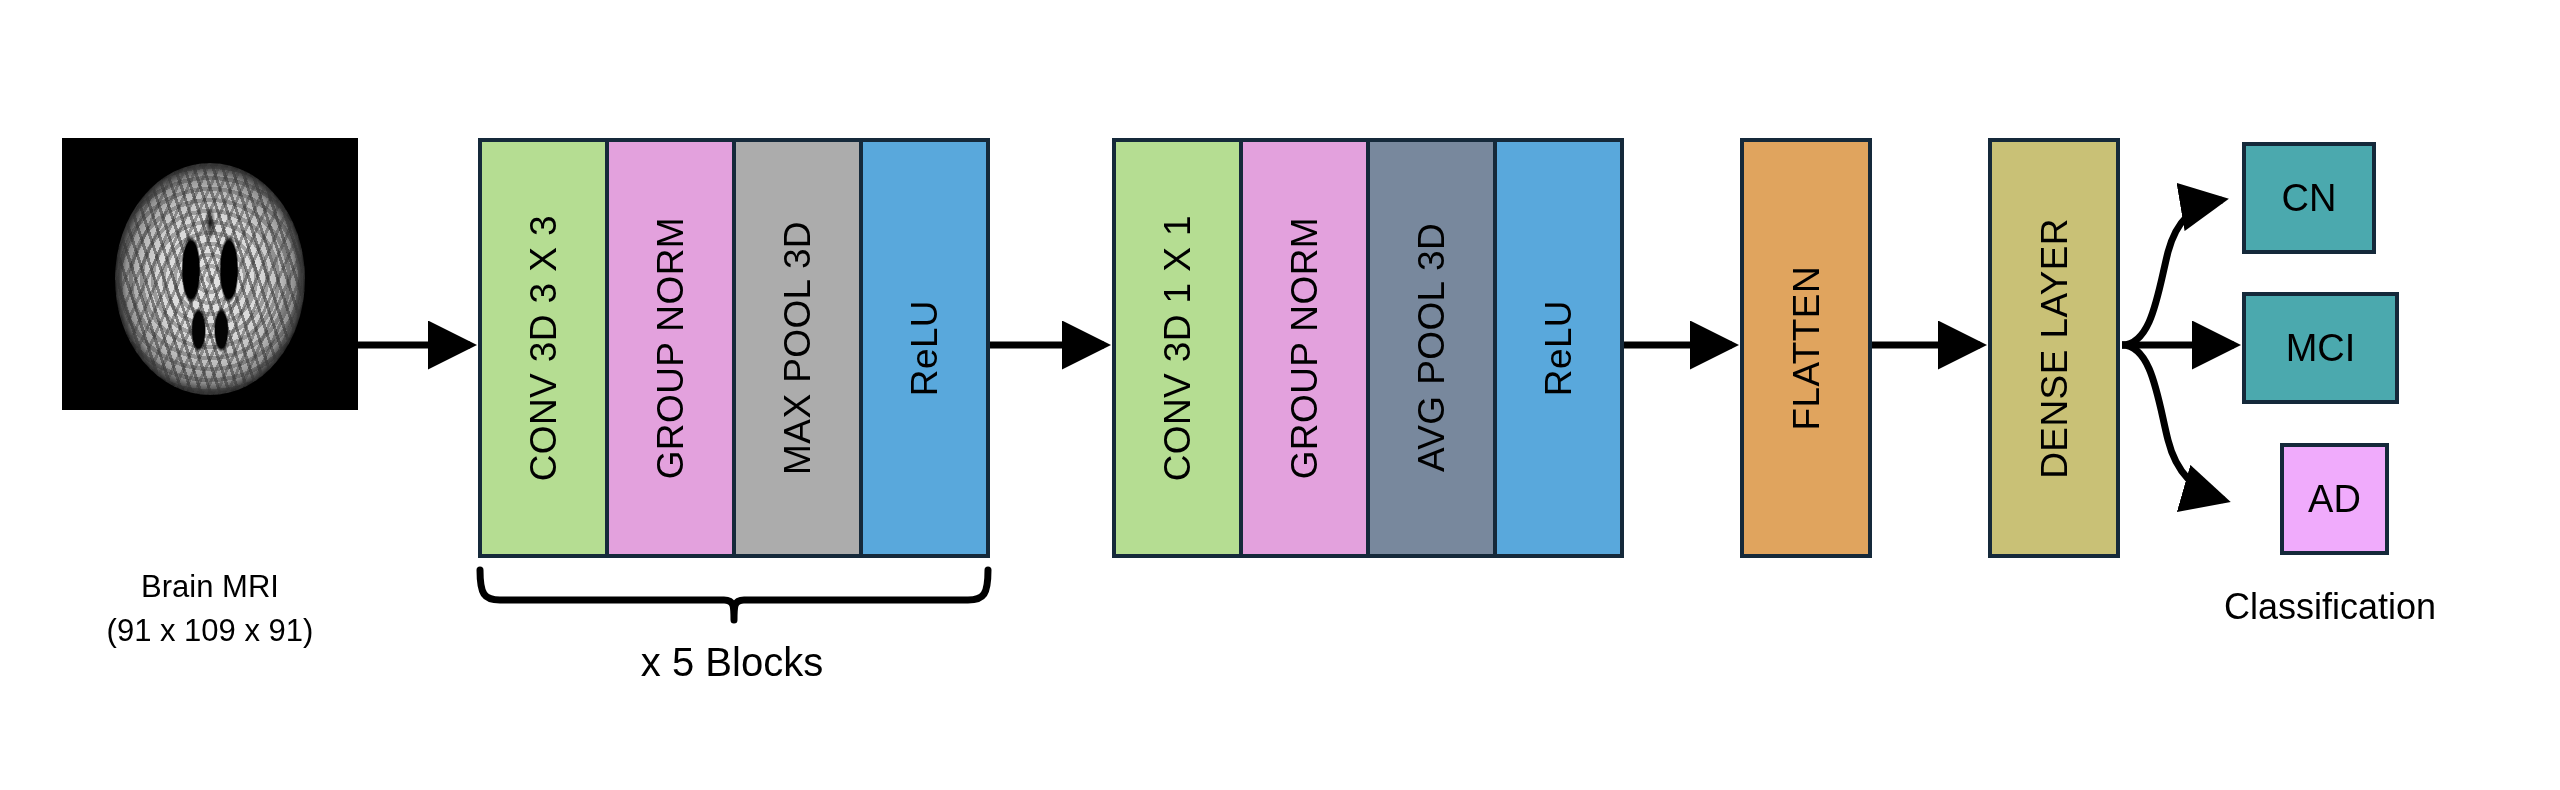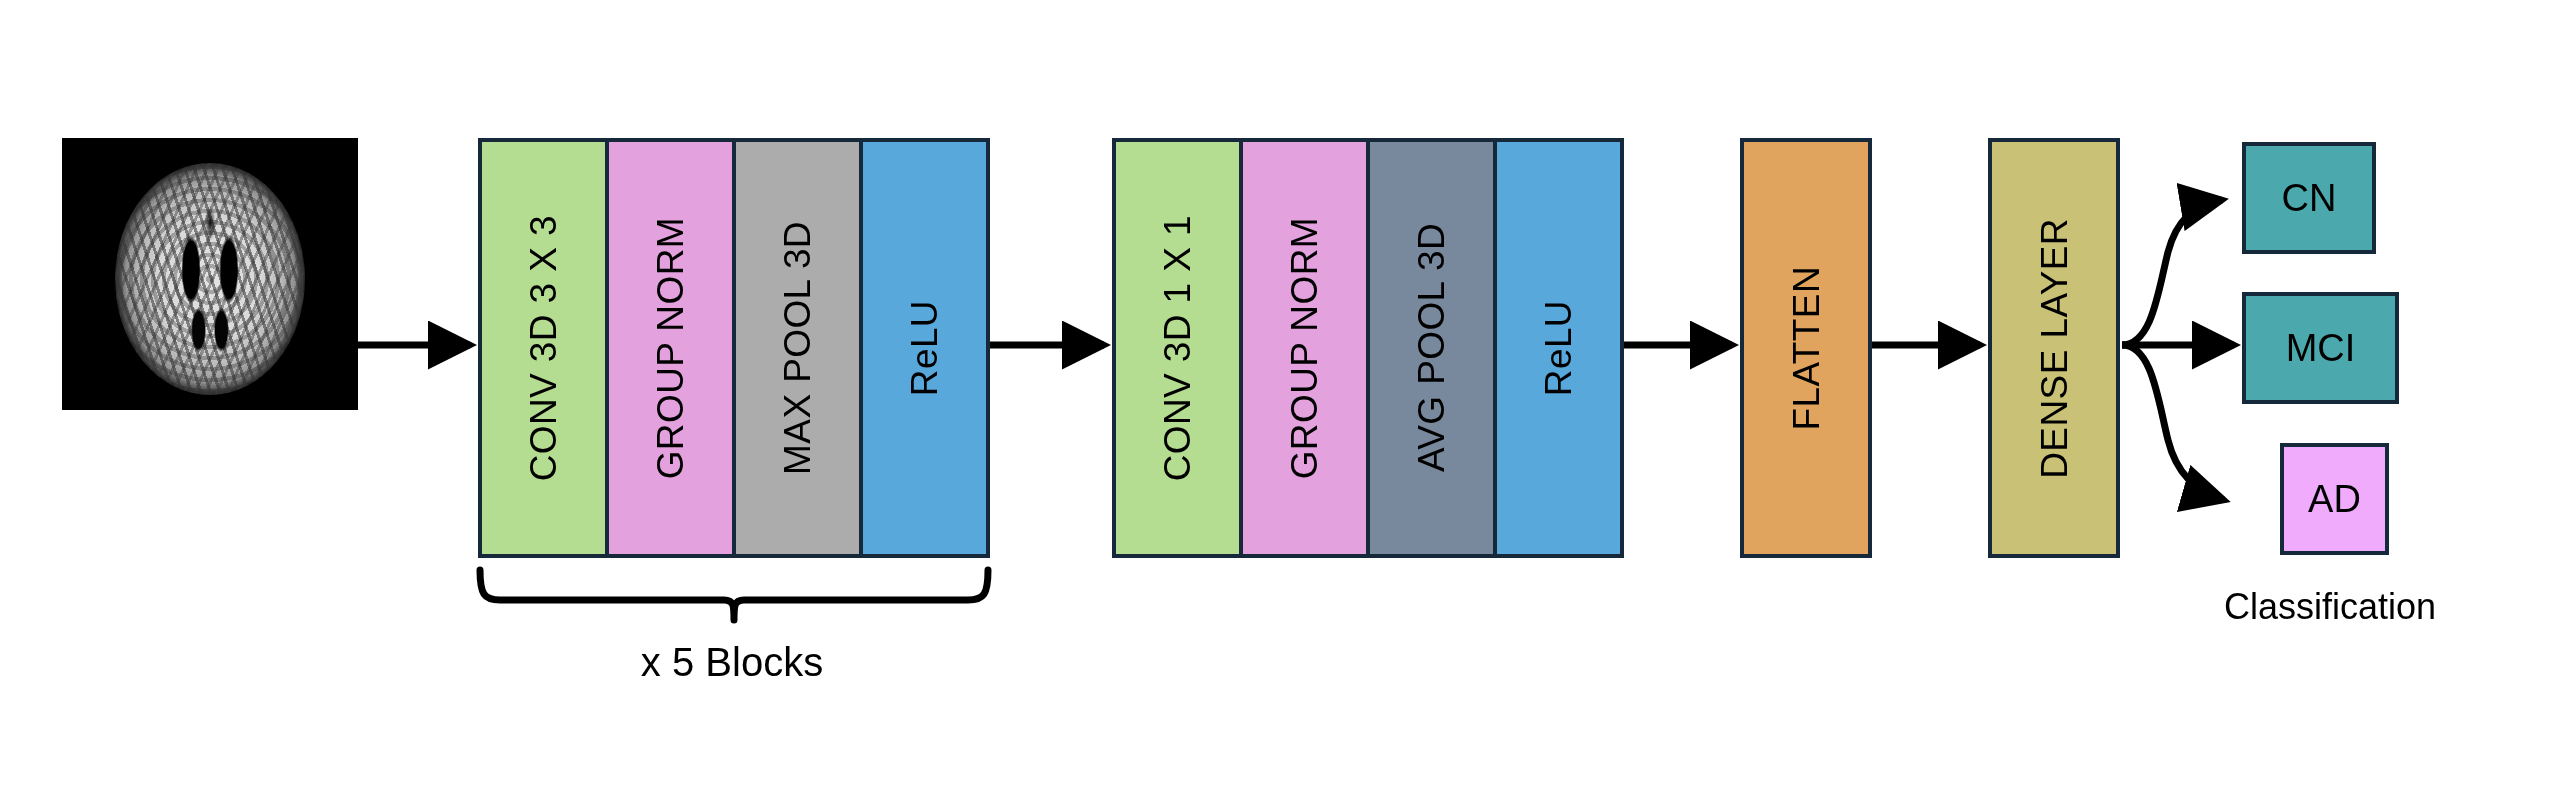--- a/index.html
+++ b/index.html
@@ -142,20 +142,22 @@
 </style>
 </head>
 <body>
 
 <div id="canvas">
 
   <div class="mri-panel">
     <div class="mri-brain"></div>
   </div>
   <div class="mri-caption">
+    <div>Brain MRI</div>
+    <div>(91 x 109 x 91)</div>
   </div>
 
   <div class="block-group" id="block-1" style="left:478px; top:138px; width:512px; height:420px;">
     <div class="layer" style="background:#b5dd92;">
       <span class="layer-label">CONV 3D 3 X 3</span>
     </div>
     <div class="layer" style="background:#e3a1dd;">
       <span class="layer-label">GROUP NORM</span>
     </div>
     <div class="layer" style="background:#acacac;">

